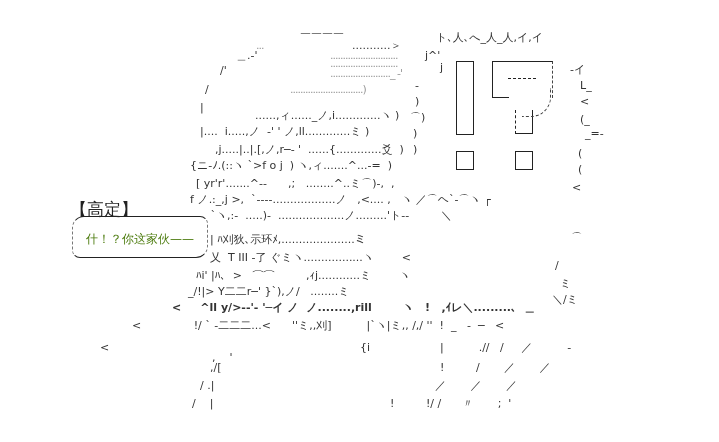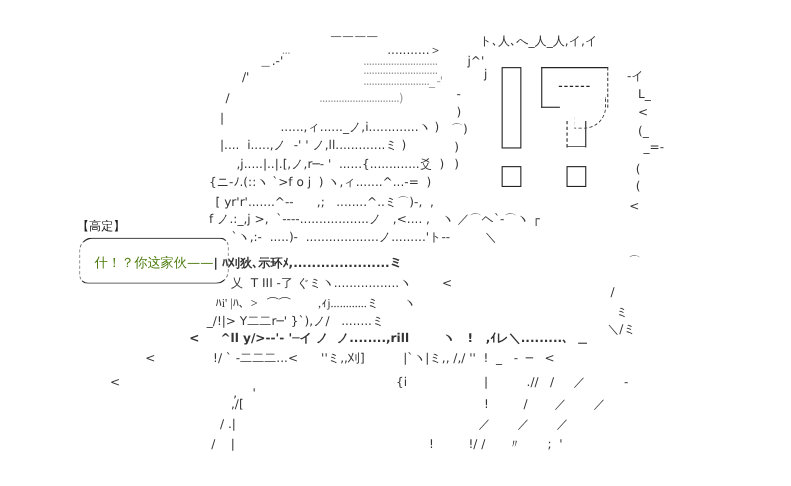--- a/index.html
+++ b/index.html
@@ -1,19 +1,19 @@
 <!DOCTYPE html>
 <html><head>
 <meta charset="utf-8">
 <style>
   html, body { margin:0; padding:0; background:#ffffff; }
   body { width:719px; height:442px; position:relative; overflow:hidden; font-family:"DejaVu Sans", sans-serif; color:#222; }
   .aa { position:absolute; white-space:pre; font-size:11px; line-height:16px; color:#333; }
   .dots { color:#9a9a9a; letter-spacing:-1px; }
-  .bubble-title { position:absolute; left:70px; top:198px; font-size:11px; color:#222; white-space:pre; }
+  .bubble-title { position:absolute; left:70px; top:198px; font-size:17px; color:#222; white-space:pre; }
   .bubble { position:absolute; left:72px; top:216px; width:134px; height:40px; border-top:1px solid #222; border-bottom:1px solid #222; border-left:1px dashed #777; border-right:1px dashed #777; border-radius:12px 8px 12px 8px; }
   .bubble-text { position:absolute; left:86px; top:231px; font-size:12px; color:#4d7c0f; white-space:pre; }
   .bang { position:absolute; border:1px solid #222; }
 </style>
 </head>
 <body>
 
 <div id="canvas">
     <div class="aa" style="left: 300px; top: 30px;">￣￣￣￣</div>
     <div class="aa dots" style="left: 256px; top: 38px;">...</div>
@@ -28,23 +28,23 @@
     <div class="aa" style="left: 205px; top: 82px;">/</div>
     <div class="aa dots" style="left: 290px; top: 82px;">.............................)</div>
     <div class="aa" style="left: 200px; top: 100px;">|</div>
     <div class="aa" style="left: 255px; top: 108px;">......,ィ......_ノ,i.............ヽ )</div>
     <div class="aa" style="left: 200px; top: 124px;">|....  i.....,ノ  -' ' ノ,ll.............ミ )</div>
     <div class="aa" style="left: 190px; top: 142px; margin-left: 25px;">,j.....|..|.[,ノ,r─‐ '  ......{.............爻  )</div>
     <div class="aa" style="left: 190px; top: 158px;">{ニ-ﾉ.(::ヽ `&gt;f o j  ) ヽ,ィ.......^...-=  )</div>
     <div class="aa" style="left: 196px; top: 176px;">[ yr'r'.......^-‐      ,;   ........^..ミ⌒)‐,  ,</div>
     <div class="aa" style="left: 190px; top: 192px;">f ノ.:_,j &gt;,  `‐‐‐‐..................ノ   ,&lt;.... ,   ヽ ／⌒ヘ`‐⌒ヽ ┌</div>
     <div class="aa" style="left: 200px; top: 208px;">   `ヽ,:-  .....)‐  ...................ノ.........'ト‐‐         ＼</div>
-    <div class="aa" style="left: 194px; top: 232px; font-weight: bold;">| ﾊ刈狄､示环ﾒ,.....................ミ</div>
+    <div class="aa" style="left: 210px; top: 232px;">| ﾊ刈狄､示环ﾒ,.....................ミ</div>
     <div class="aa" style="left: 210px; top: 250px;">乂  T III ‐了 ぐミヽ.................ヽ        &lt;</div>
-    <div class="aa" style="left: 196px; top: 268px; font-family: Liberation Serif, serif;">ﾊi' |ﾊ､  &gt;   ⌒⌒         ,ｨj............ミ        ヽ</div>
+    <div class="aa" style="left: 196px; top: 268px;">ﾊi' |ﾊ､  &gt;   ⌒⌒         ,ｨj............ミ        ヽ</div>
     <div class="aa" style="left: 188px; top: 284px;">_/!|&gt; Y二二r─' }`),ノ/   ........ミ</div>
     <div class="aa" style="left: 172px; top: 300px; font-weight: bold;">&lt;     ^ll y/&gt;-‐'‐ '─イ ノ  ノ........,rill        ヽ   !   ,ｲレ＼.........､  ＿</div>
     <div class="aa" style="left: 132px; top: 318px;">&lt;               !/ ` ‐二二二...&lt;      ''ミ,,刈]          |`ヽ|ミ,, /,/ ''  !  _   ‐  ─   &lt;</div>
     <div class="aa" style="left: 100px; top: 340px;">&lt;</div>
     <div class="aa" style="left: 360px; top: 340px;">{i</div>
     <div class="aa" style="left: 440px; top: 340px;">|          .//   /     ／          ‐</div>
     <div class="aa" style="left: 212px; top: 350px;">,    '</div>
     <div class="aa" style="left: 210px; top: 360px;">,/[</div>
     <div class="aa" style="left: 440px; top: 360px;">!         /       ／       ／</div>
     <div class="aa" style="left: 200px; top: 378px;">/ .|</div>

